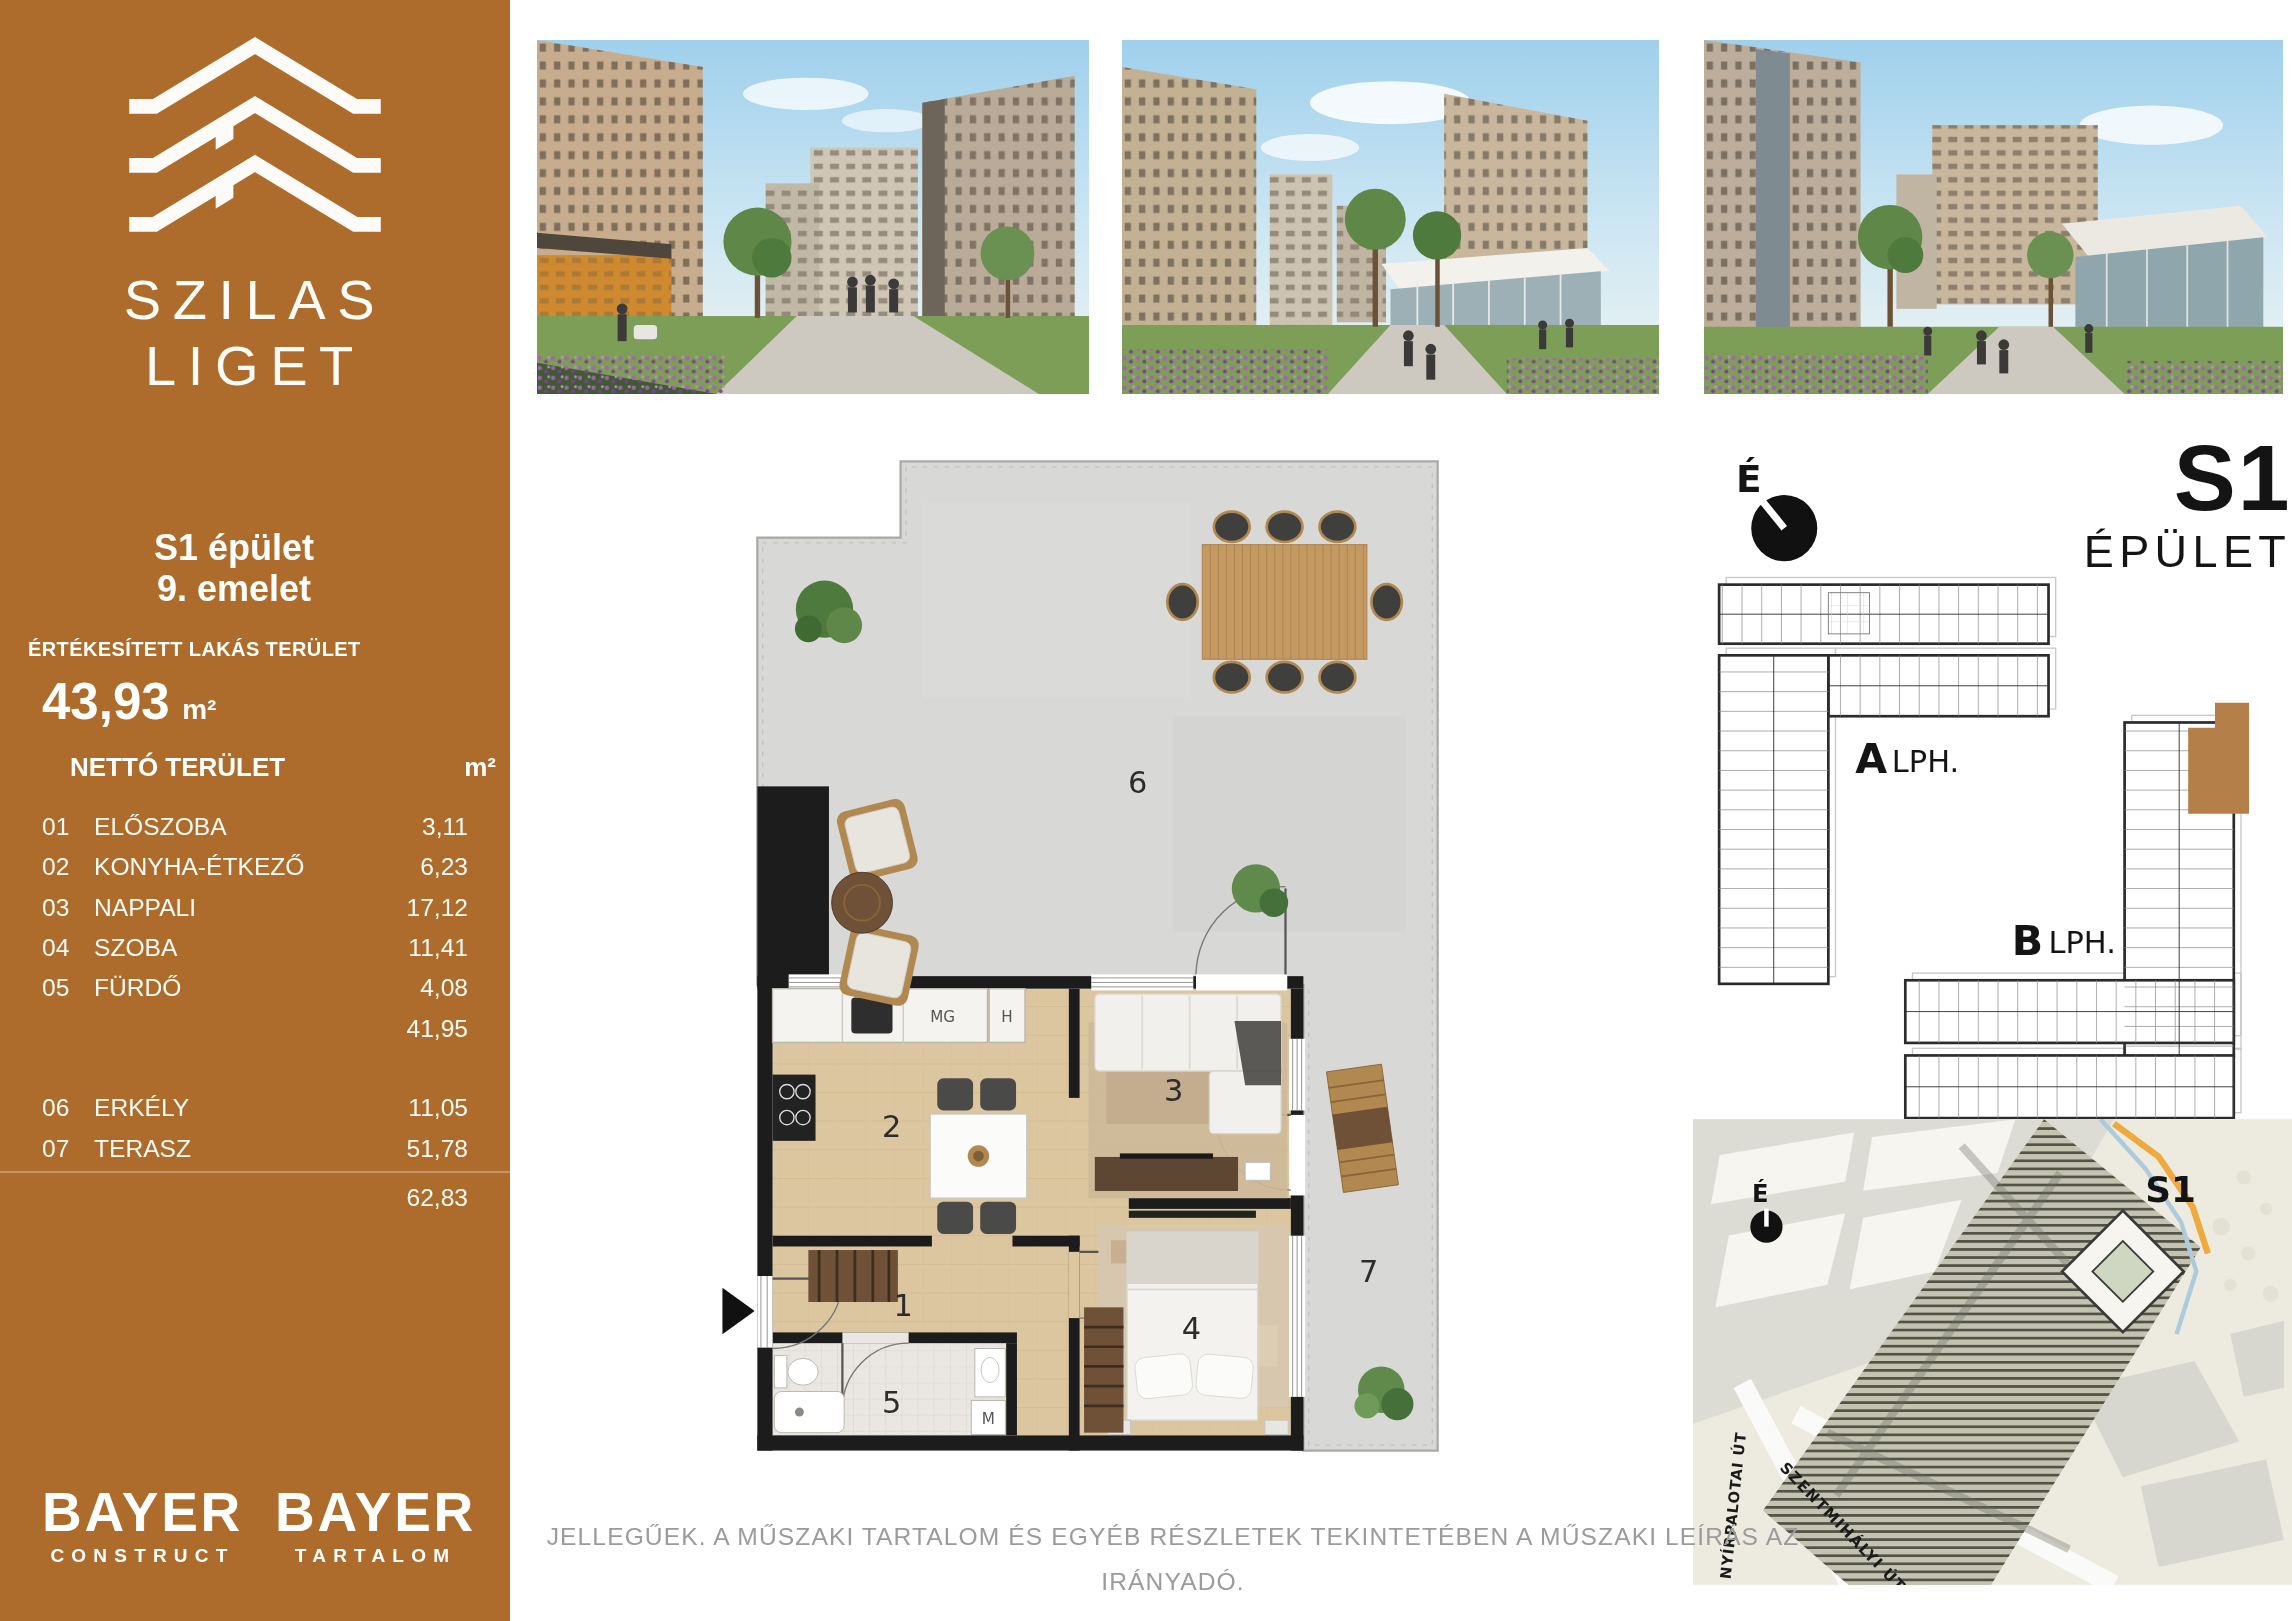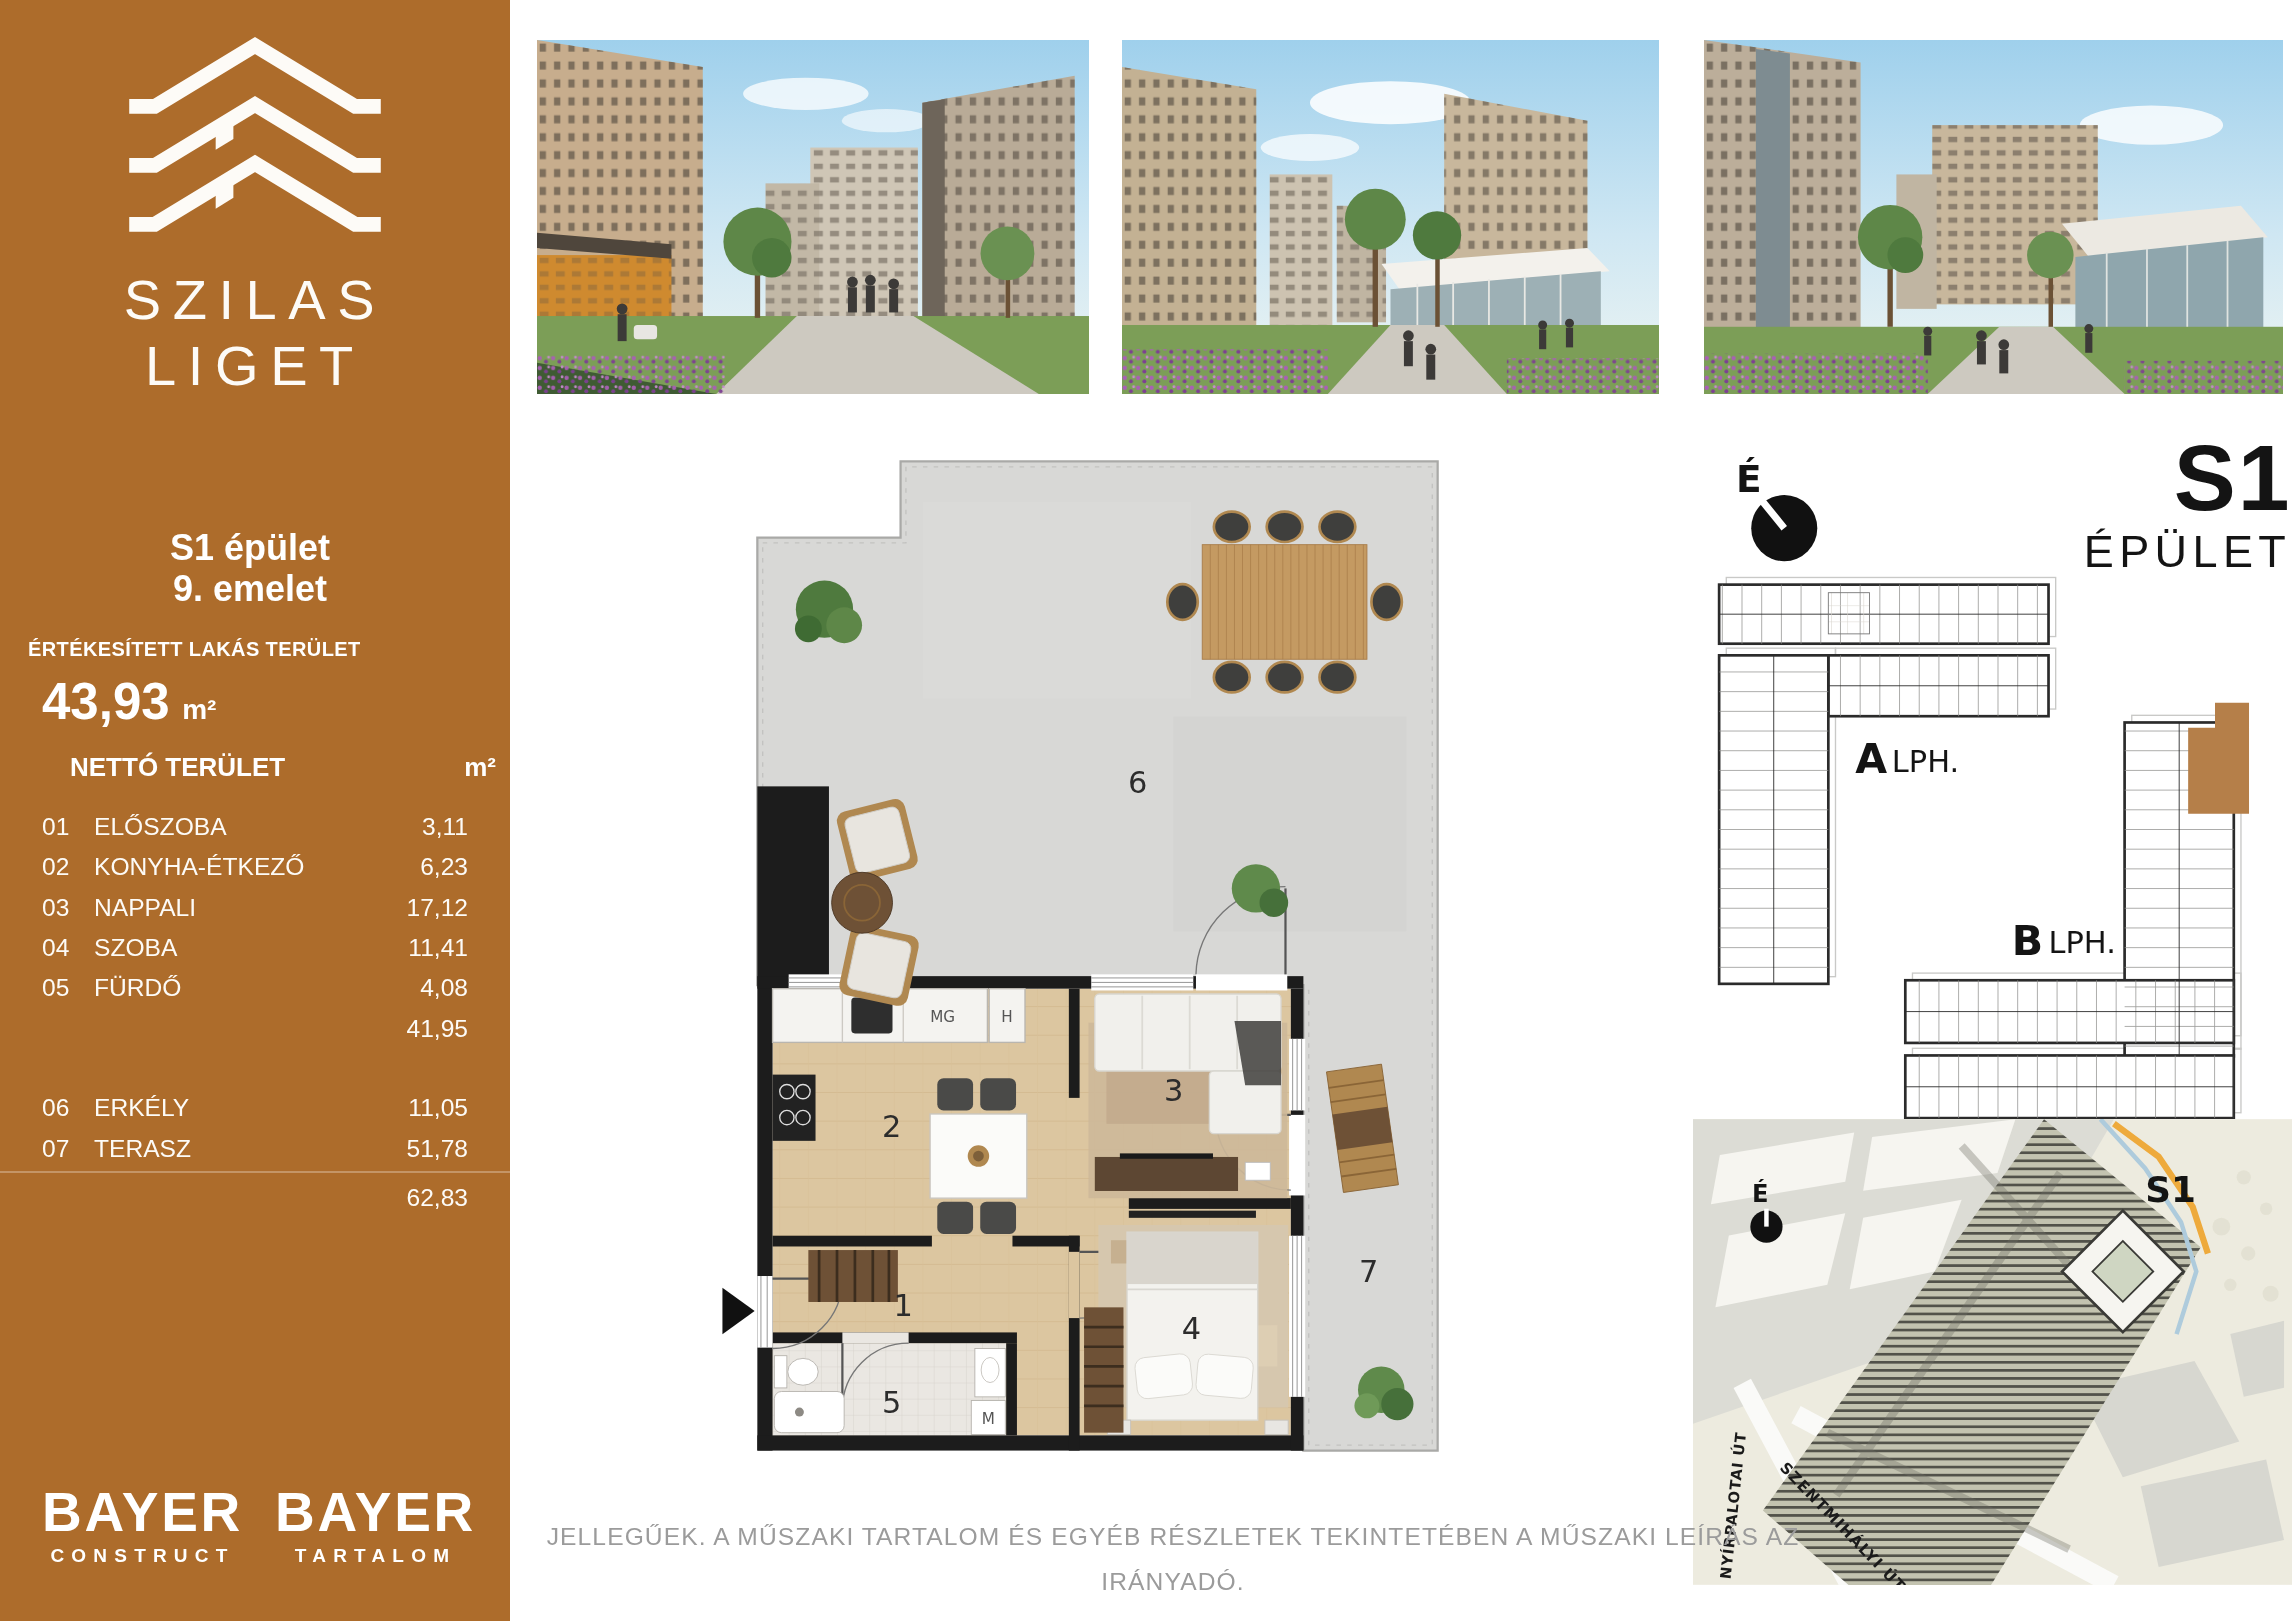--- a/index.html
+++ b/index.html
@@ -8,21 +8,21 @@
   .abs{position:absolute;}
 
   
   .sidebar{left:0;top:0;width:510px;height:1621px;background:#ad6c2b;}
   .logo-wrap{position:absolute;left:0;top:19.7px;width:510px;text-align:center;}
   .brand{position:absolute;left:0;width:510px;text-align:center;
          font-size:56px;font-weight:500;letter-spacing:11.6px;color:#fdfbf7;}
   .brand.l1{top:267px;} .brand.l2{top:333px;}
   .unit-id{position:absolute;left:0;top:437px;width:510px;text-align:center;
            font-size:69px;font-weight:800;letter-spacing:0.9px;color:#fff;}
-  .unit-sub{position:absolute;left:16px;width:468px;text-align:center;
+  .unit-sub{position:absolute;left:0;width:468px;text-align:center;
             font-size:36px;font-weight:700;color:#fff;}
   .unit-sub.b{top:527px;} .unit-sub.f{top:568px;}
   .sold-label{position:absolute;left:28px;top:638px;font-size:20px;font-weight:700;letter-spacing:0.4px;}
   .sold-val{position:absolute;left:42px;top:672px;font-size:51px;font-weight:700;}
   .sold-val .u{font-size:28px;font-weight:700;margin-left:12.5px;}
   .net-head{position:absolute;left:42px;top:752px;width:426px;display:flex;
             justify-content:space-between;font-size:26px;font-weight:700;margin-left:28px;}
   .arow{position:absolute;left:42px;width:426px;display:grid;
         grid-template-columns:52px 1fr auto;font-size:24.6px;font-weight:500;color:#fdfbf7;}
   .arow .v{text-align:right;}

